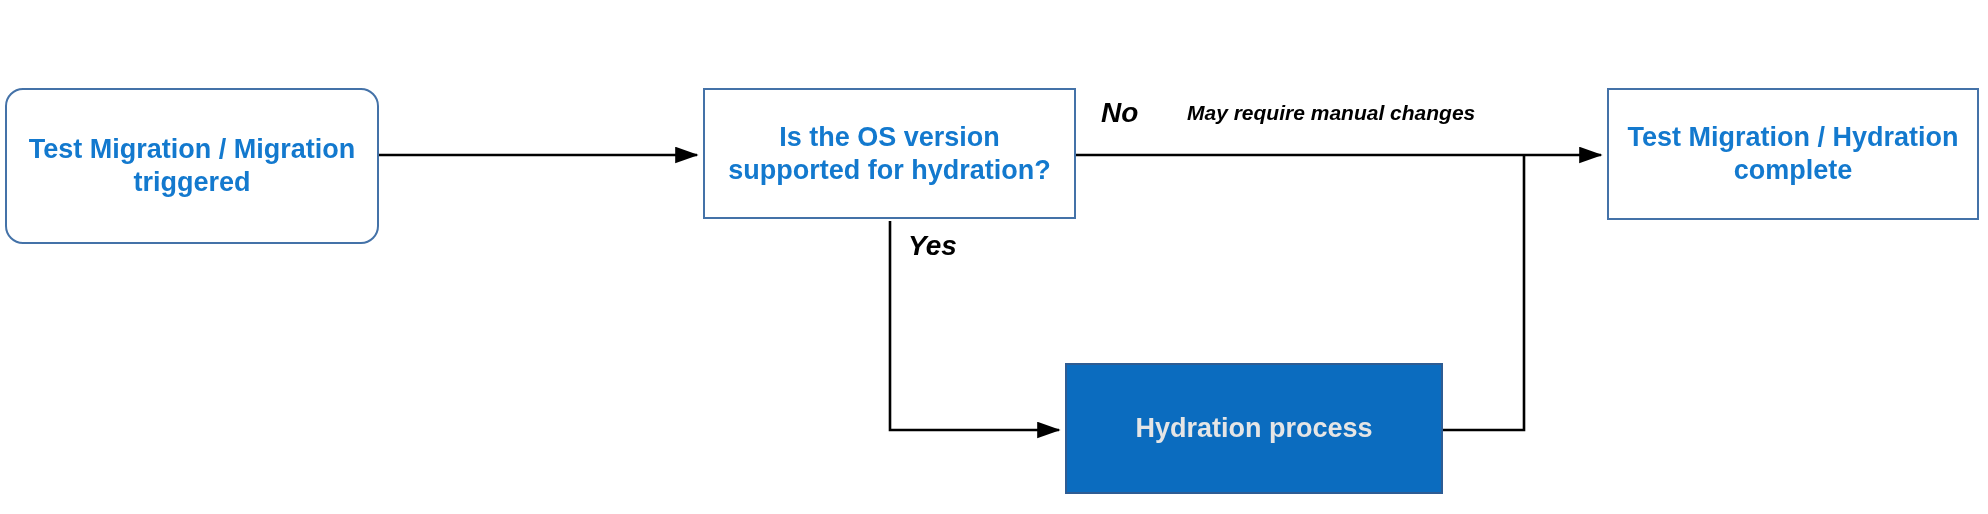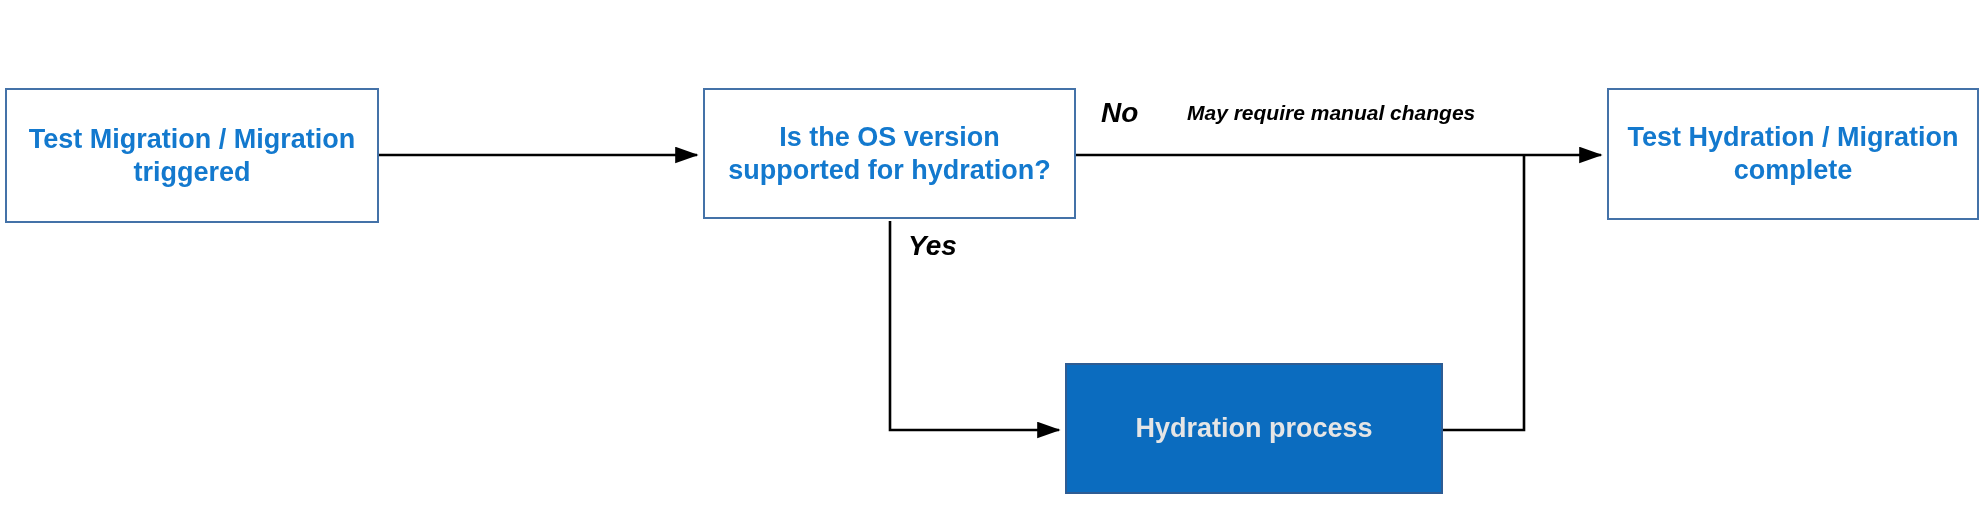--- a/index.html
+++ b/index.html
@@ -90,34 +90,34 @@
 
     <path d="M379,155 L697,155" stroke="#000000" stroke-width="2.6" fill="none" marker-end="url(#arrowhead)"></path>
 
     <path d="M1076,155 L1601,155" stroke="#000000" stroke-width="2.6" fill="none" marker-end="url(#arrowhead)"></path>
 
     <path d="M890,221 L890,430 L1059,430" stroke="#000000" stroke-width="2.6" fill="none" marker-end="url(#arrowhead)"></path>
 
     <path d="M1443,430 L1524,430 L1524,156" stroke="#000000" stroke-width="2.6" fill="none"></path>
   </svg>
 
-  <div class="node process-open" style="left:5px; top:88px; width:374px; height:135px;">
+  <div class="node process-open" style="left:5px; top:88px; width:374px; height:156px;border-radius:18px;">
     <span class="node-text">Test Migration / Migration triggered</span>
   </div>
 
   <div class="node decision" style="left:703px; top:88px; width:373px; height:131px;">
     <span class="node-text">Is the OS version supported for hydration?</span>
   </div>
 
   <div class="node process-filled" style="left:1065px; top:363px; width:378px; height:131px;">
     <span class="node-text">Hydration process</span>
   </div>
 
   <div class="node process-open" style="left:1607px; top:88px; width:372px; height:132px;">
-    <span class="node-text">Test Hydration / Migration complete</span>
+    <span class="node-text">Test Migration / Hydration complete</span>
   </div>
 
   <div class="edge-label large" style="left:1101px; top:97px;">No</div>
 
   <div class="edge-label small" style="left:1187px; top:101px;">May require manual changes</div>
 
   <div class="edge-label large" style="left:908px; top:230px;">Yes</div>
 
 </div>
 

